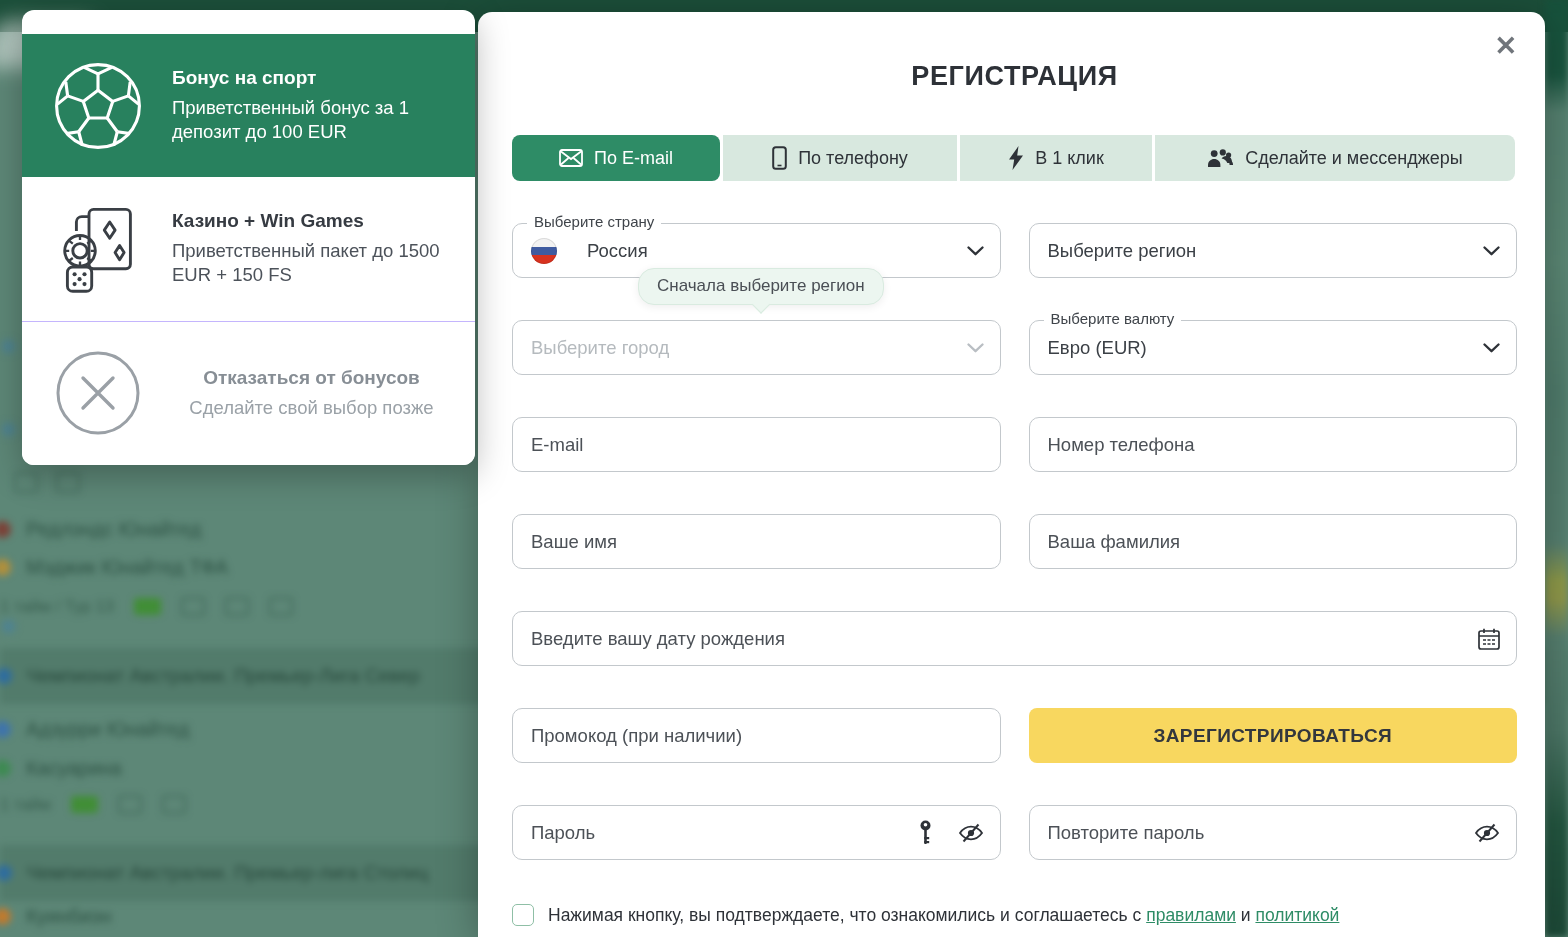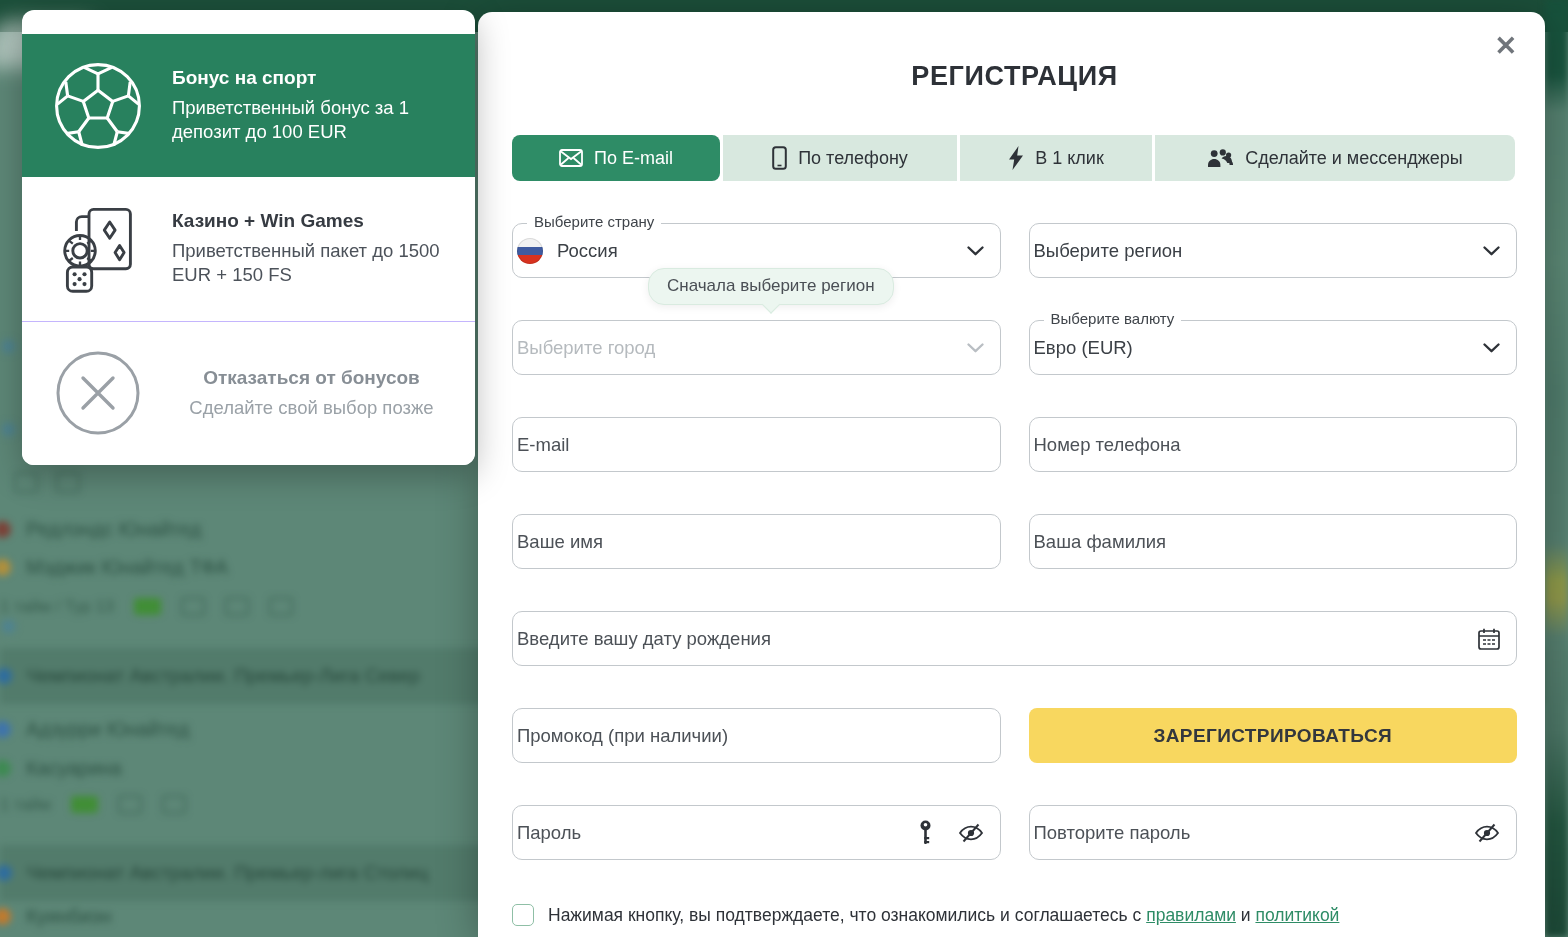--- a/index.html
+++ b/index.html
@@ -60,32 +60,32 @@
     color:#2e3238;background:var(--tab-inactive);cursor:pointer;flex:none;}
   .tab.t0{width:208px;}.tab.t1{width:234px;}.tab.t2{width:192px;}.tab.t3{width:360px;}
   .tab.active{background:var(--accent-green);color:#fff;border-radius:8px;}
   .tab.t3{border-radius:0 8px 8px 0;}
 
   .form{margin-top:42px;}
   .row{display:grid;grid-template-columns:1fr 1fr;column-gap:28px;margin-bottom:42px;}
   .row.single{grid-template-columns:1fr;border-radius:7px;}
   .cell{position:relative;}
   .fld{position:relative;height:55px;border:1px solid #c3c8cc;border-radius:10px;background:#fff;
-    display:flex;align-items:center;padding:0 4px;box-sizing:border-box;font-size:18.5px;color:#3b4046;}
+    display:flex;align-items:center;padding:0 18px;box-sizing:border-box;font-size:18.5px;color:#3b4046;gap:16px;}
   .fld.select{cursor:pointer;padding-right:48px;}
   .fld .chev{position:absolute;right:16px;top:50%;transform:translateY(-50%);display:flex;}
   .fld .lbl{position:absolute;top:-11px;left:14px;background:#fff;padding:0 7px;font-size:15px;color:#3f444a;white-space:nowrap;}
   .fld.disabled{color:#b5babe;}
   .flag{width:26px;height:26px;border-radius:50%;margin-right:14px;flex:none;
     background:linear-gradient(180deg,#f2f2f2 0 34%,#3f5ba0 34% 67%,#d8321f 67% 100%);
     box-shadow:inset 0 0 0 1px rgba(0,0,0,.1);}
   .fld input{border:0;outline:0;width:100%;height:100%;font:inherit;color:#33383e;background:transparent;padding:0;}
   .fld input::placeholder{color:#4c5157;opacity:1;}
   .right-ics{position:absolute;right:16px;top:50%;transform:translateY(-50%);display:flex;align-items:center;gap:26px;}
-  .tooltip{position:absolute;left:136px;top:45px;background:#ecf6f0;border:1px solid #d9ebe0;border-radius:16px;
+  .tooltip{position:absolute;left:126px;top:45px;background:#ecf6f0;border:1px solid #d9ebe0;border-radius:16px;
     padding:7px 18px 8px;font-size:17px;color:#4a4f55;z-index:6;white-space:nowrap;box-shadow:0 2px 8px rgba(0,0,0,.07);}
   .tooltip::after{content:"";position:absolute;left:50%;bottom:-7px;width:12px;height:12px;background:#ecf6f0;
     border-right:1px solid #d9ebe0;border-bottom:1px solid #d9ebe0;transform:translateX(-50%) rotate(45deg);}
   .submit{height:55px;border:none;border-radius:8px;background:var(--button-yellow);font-size:19px;font-weight:700;
     color:#33373d;letter-spacing:.4px;cursor:pointer;font-family:inherit;width:100%;}
   .agree{display:flex;align-items:flex-start;gap:14px;margin-top:4px;font-size:17.5px;color:#2e3238;line-height:1.5;}
   .cb{width:20px;height:20px;border:1.6px solid #8fbfa6;border-radius:5px;flex:none;margin-top:2px;cursor:pointer;background:#fff;}
   .agree a{color:var(--accent-green);text-decoration:underline;cursor:pointer;margin-top:8px;}
 </style>
 </head>

